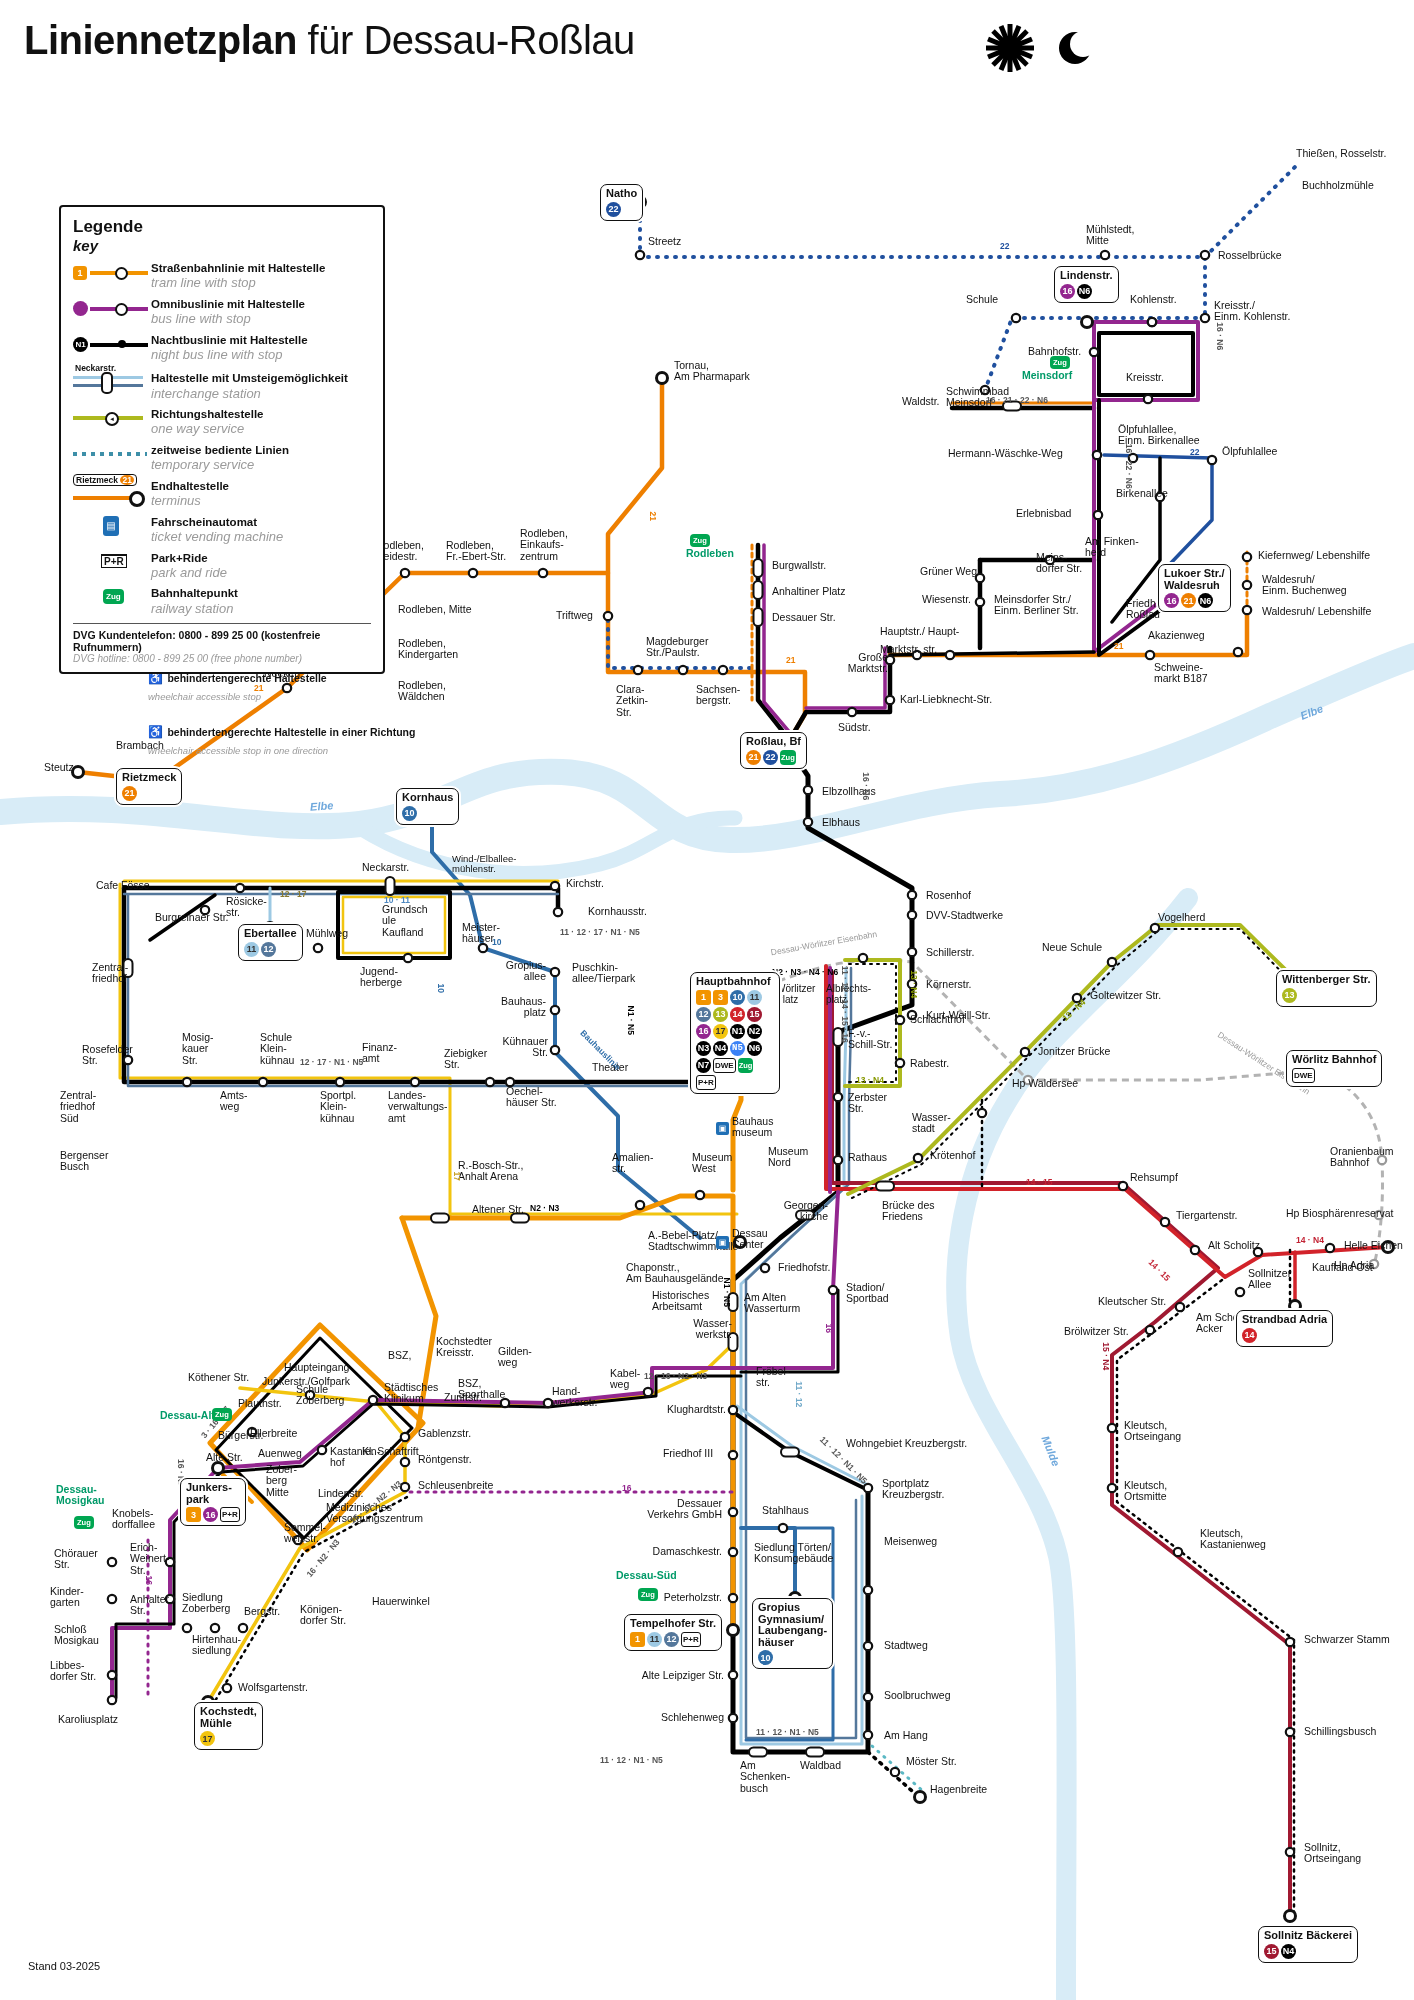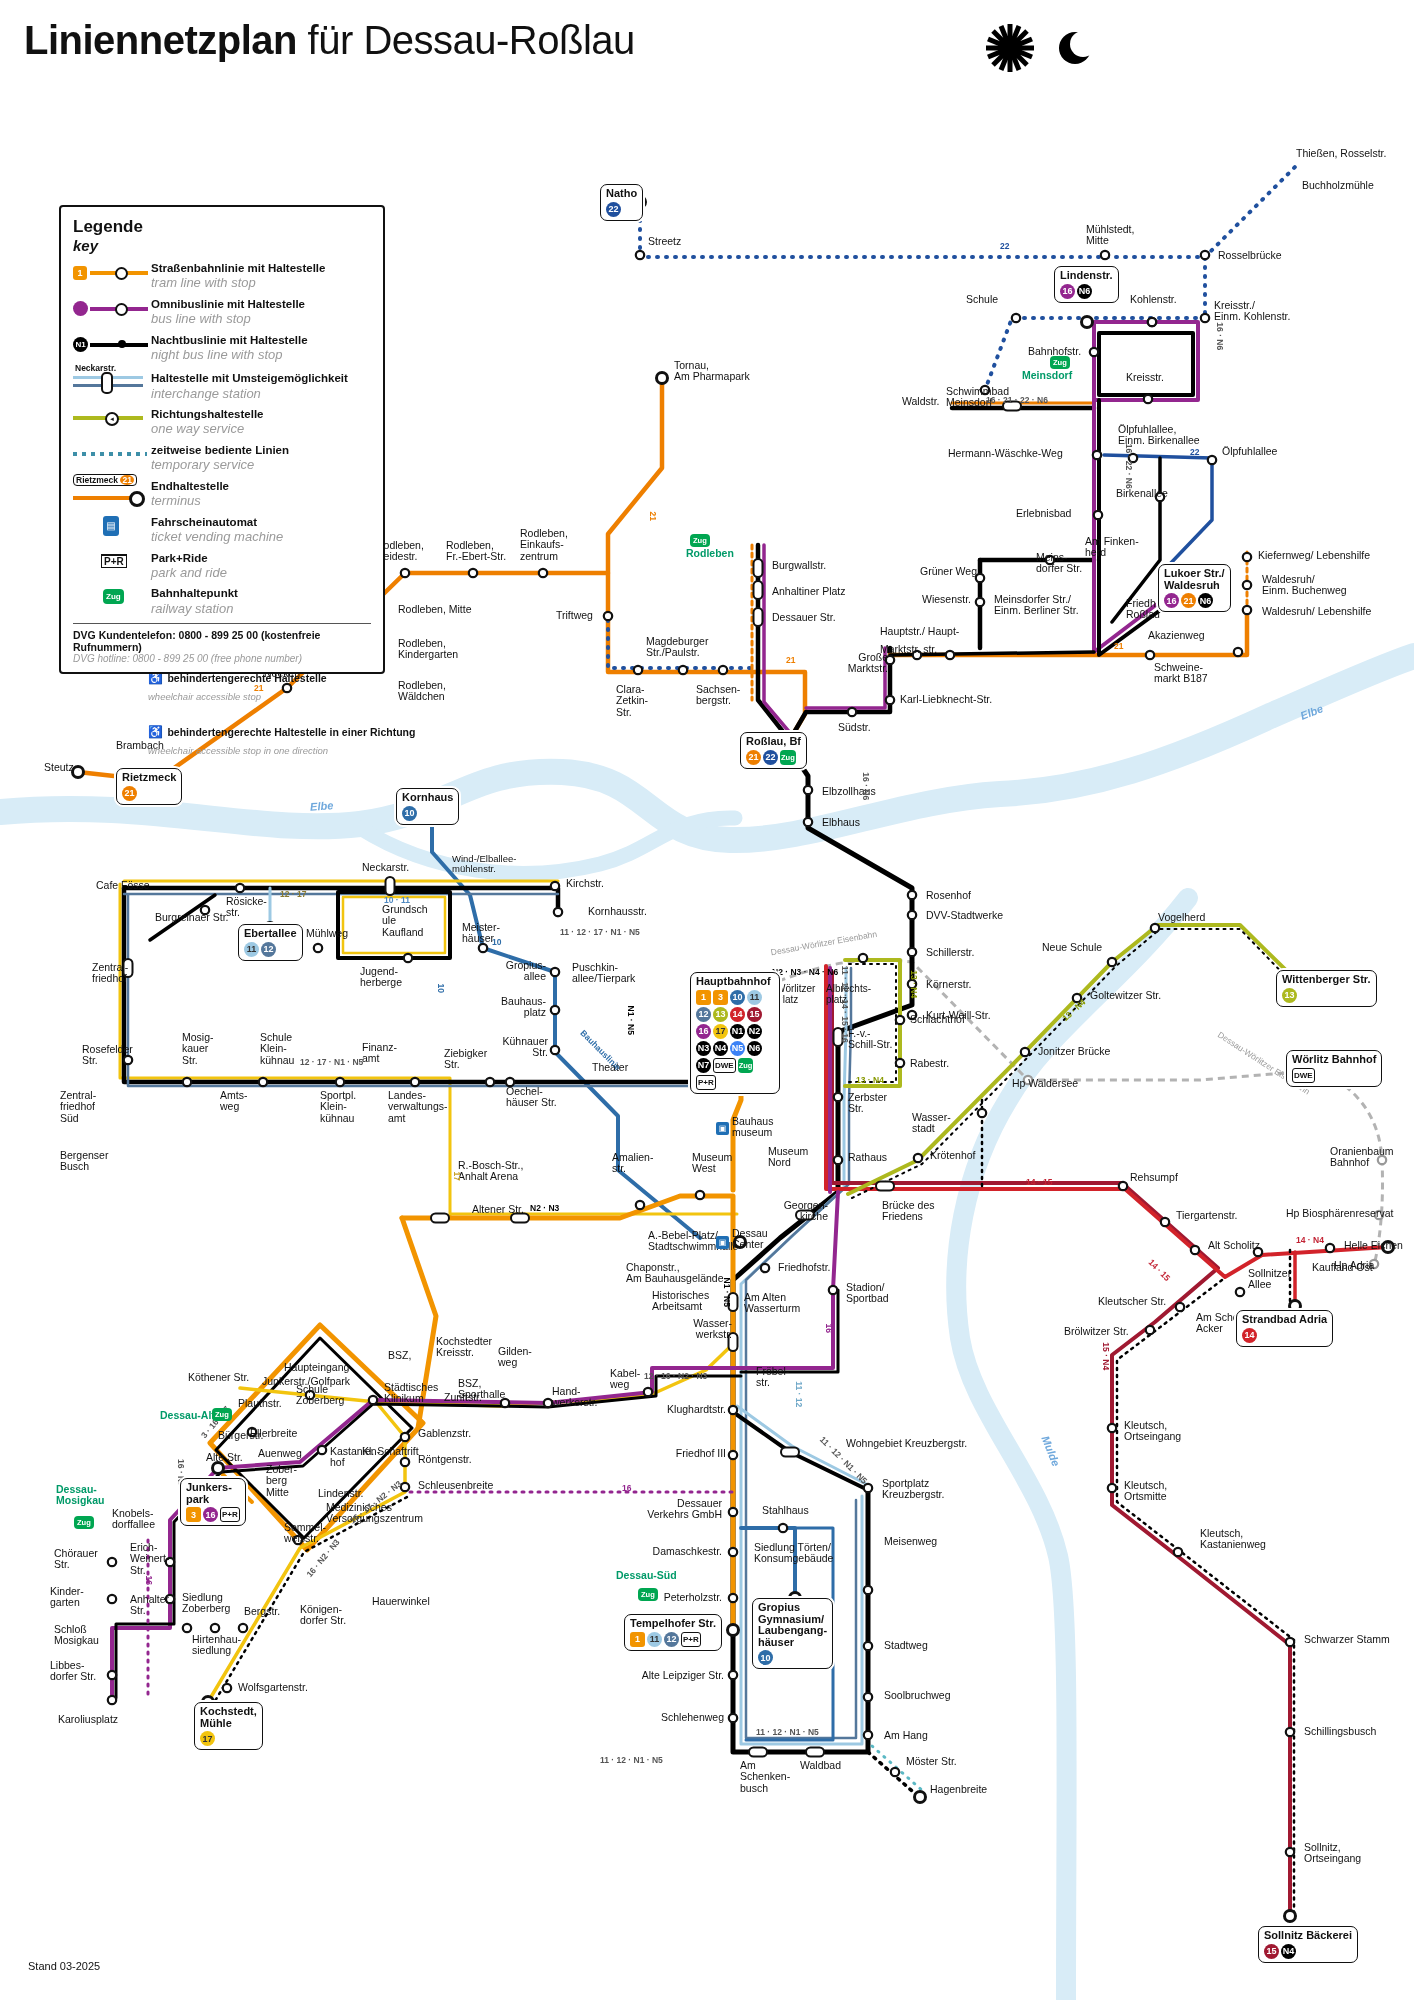--- a/index.html
+++ b/index.html
@@ -548,21 +548,21 @@
 Wasserturm</div>
     <div class="lbl" style="left: 846px; top: 1282px;">Stadion/
 Sportbad</div>
     <div class="lbl" style="left: 680px; top: 1318px; text-align: right; width: 52px;">Wasser-
 werkstr.</div>
     <div class="lbl" style="left: 610px; top: 1368px;">Kabel-
 weg</div>
     <div class="lbl" style="left: 756px; top: 1366px;">Fröbel-
 str.</div>
     <div class="lbl" style="left: 650px; top: 1404px; text-align: right; width: 76px;">Klughardtstr.</div>
-    <div class="lbl" style="left: 650px; top: 1448px; text-align: right; width: 76px;">Friedhof III</div>
+    <div class="lbl" style="left: 650px; top: 1448px; text-align: center; width: 76px;">Friedhof III</div>
     <div class="lbl" style="left: 846px; top: 1438px;">Wohngebiet Kreuzbergstr.</div>
     <div class="lbl" style="left: 882px; top: 1478px;">Sportplatz
 Kreuzbergstr.</div>
     <div class="lbl" style="left: 884px; top: 1536px;">Meisenweg</div>
     <div class="lbl" style="left: 630px; top: 1498px; text-align: right; width: 92px;">Dessauer
 Verkehrs GmbH</div>
     <div class="lbl" style="left: 762px; top: 1505px;">Stahlhaus</div>
     <div class="lbl" style="left: 640px; top: 1546px; text-align: right; width: 82px;">Damaschkestr.</div>
     <div class="lbl" style="left: 754px; top: 1542px;">Siedlung Törten/
 Konsumgebäude</div>
@@ -758,21 +758,21 @@
         <span class="bdg" style="background: rgb(84, 119, 155);">12</span>
         <span class="bdg" style="background: rgb(173, 185, 30);">13</span>
         <span class="bdg" style="background: rgb(210, 35, 42);">14</span>
         <span class="bdg" style="background: rgb(160, 25, 49);">15</span>
         <span class="bdg" style="background: rgb(147, 38, 143);">16</span>
         <span class="bdg" style="background: rgb(242, 196, 15); color: rgb(51, 51, 51);">17</span>
         <span class="bdg" style="background: rgb(0, 0, 0);">N1</span>
         <span class="bdg" style="background: rgb(0, 0, 0);">N2</span>
         <span class="bdg" style="background: rgb(0, 0, 0);">N3</span>
         <span class="bdg" style="background: rgb(0, 0, 0);">N4</span>
-        <span class="bdg" style="background: #3b82f6;">N5</span>
+        <span class="bdg" style="background: #3b82f6; font-family: Liberation Mono, monospace;">N5</span>
         <span class="bdg" style="background: rgb(0, 0, 0);">N6</span>
         <span class="bdg" style="background: rgb(0, 0, 0);">N7</span>
         <span class="bdg pill">DWE</span>
         <span class="bdg zug">Zug</span>
         <span class="bdg pill">P+R</span>
       </div>
     </div>
     <div class="box" style="left: 1276px; top: 970px;">
       <div class="bt">Wittenberger Str.</div>
       <div class="bdgrow">

